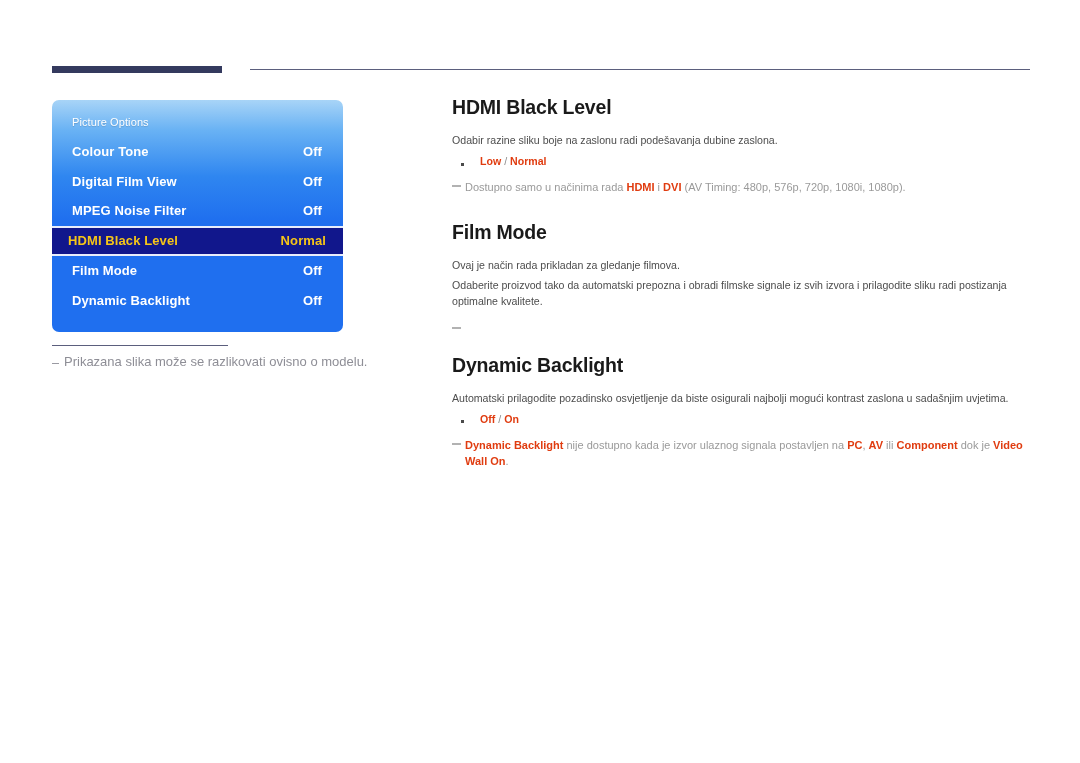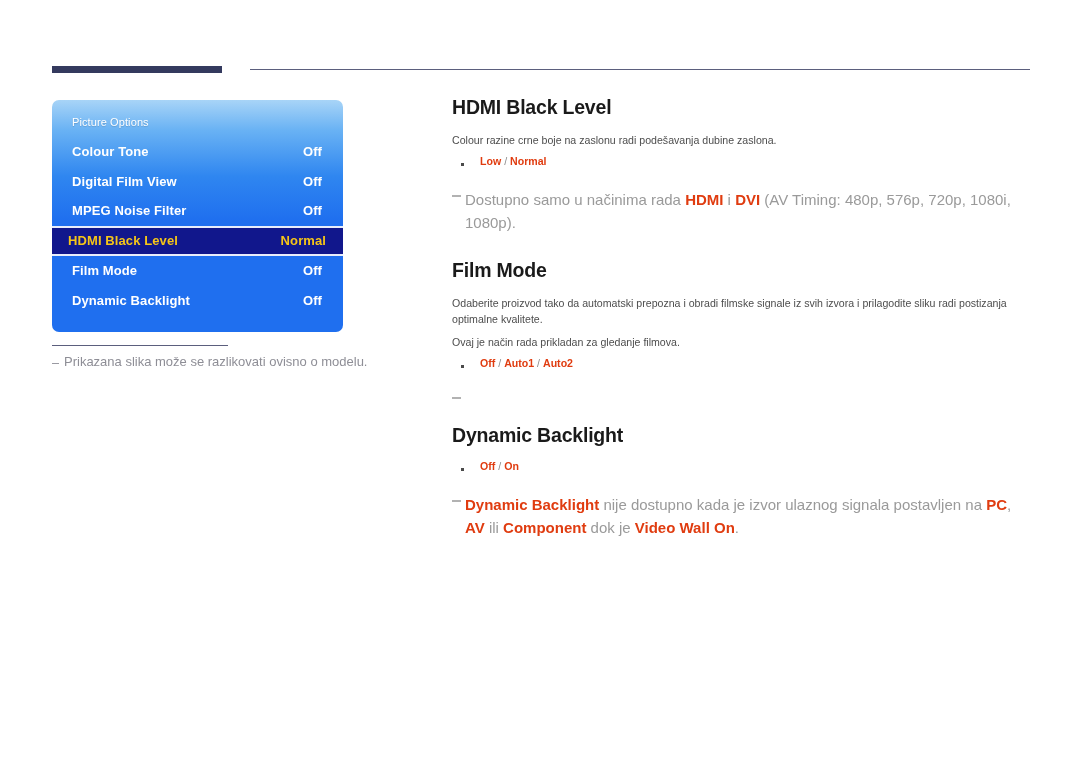--- a/index.html
+++ b/index.html
@@ -153,22 +153,22 @@
     margin: 6px 16px 0 0;
     flex: none;
   }
   .bullet-text { color: #8c8c8c; }
   .opt { color: #e03c10; font-weight: bold; }
   .sep { color: #8c8c8c; font-weight: normal; }
 
   .note-line {
     display: flex;
     align-items: flex-start;
-    margin-top: 22px;
-    font-size: 15px;
+    margin-top: 12px;
+    font-size: 11px;
     line-height: 1.5;
     color: #9a9a9a;
   }
   .note-dash {
     width: 9px;
     border-top: 2px solid #b2b2b2;
     margin: 6px 4px 0 0;
     flex: none;
   }
   .note-text { color: #9a9a9a; }
@@ -211,44 +211,41 @@
 </div>
 
 <div id="caption-rule"></div>
 <div id="panel-caption">
   <span class="cap-dash"></span><span>Prikazana slika može se razlikovati ovisno o modelu.</span>
 </div>
 
 <div id="article">
     <div class="section">
       <div class="section-heading">HDMI Black Level</div>
-      <div class="para">Colour razine crne boje na zaslonu radi podešavanja dubine zaslona.</div>
+      <div class="para">Odabir razine sliku boje na zaslonu radi podešavanja dubine zaslona.</div>
       <div class="bullet-line">
         <span class="bullet-dot"></span>
         <span class="bullet-text"><span class="opt">Low</span><span class="sep"> / </span><span class="opt">Normal</span></span>
       </div>
       <div class="note-line">
         <span class="note-dash"></span>
         <span class="note-text"><span>Dostupno samo u načinima rada </span><span class="hl">HDMI</span><span> i </span><span class="hl">DVI</span><span> (AV Timing: 480p, 576p, 720p, 1080i, 1080p).</span></span>
       </div>
     </div>
     <div class="section">
       <div class="section-heading">Film Mode</div>
+      <div class="para tight">Ovaj je način rada prikladan za gledanje filmova.</div>
       <div class="para">Odaberite proizvod tako da automatski prepozna i obradi filmske signale iz svih izvora i prilagodite sliku radi postizanja optimalne kvalitete.</div>
-      <div class="para tight">Ovaj je način rada prikladan za gledanje filmova.</div>
-      <div class="bullet-line">
-        <span class="bullet-dot"></span>
-        <span class="bullet-text"><span class="opt">Off</span><span class="sep"> / </span><span class="opt">Auto1</span><span class="sep"> / </span><span class="opt">Auto2</span></span>
-      </div>
       <div class="note-line">
         <span class="note-dash"></span>
       </div>
     </div>
     <div class="section">
       <div class="section-heading">Dynamic Backlight</div>
+      <div class="para">Automatski prilagodite pozadinsko osvjetljenje da biste osigurali najbolji mogući kontrast zaslona u sadašnjim uvjetima.</div>
       <div class="bullet-line">
         <span class="bullet-dot"></span>
         <span class="bullet-text"><span class="opt">Off</span><span class="sep"> / </span><span class="opt">On</span></span>
       </div>
       <div class="note-line">
         <span class="note-dash"></span>
         <span class="note-text"><span class="hl">Dynamic Backlight</span><span> nije dostupno kada je izvor ulaznog signala postavljen na </span><span class="hl">PC</span><span>, </span><span class="hl">AV</span><span> ili </span><span class="hl">Component</span><span> dok je </span><span class="hl">Video Wall On</span><span>.</span></span>
       </div>
     </div>
   </div>

